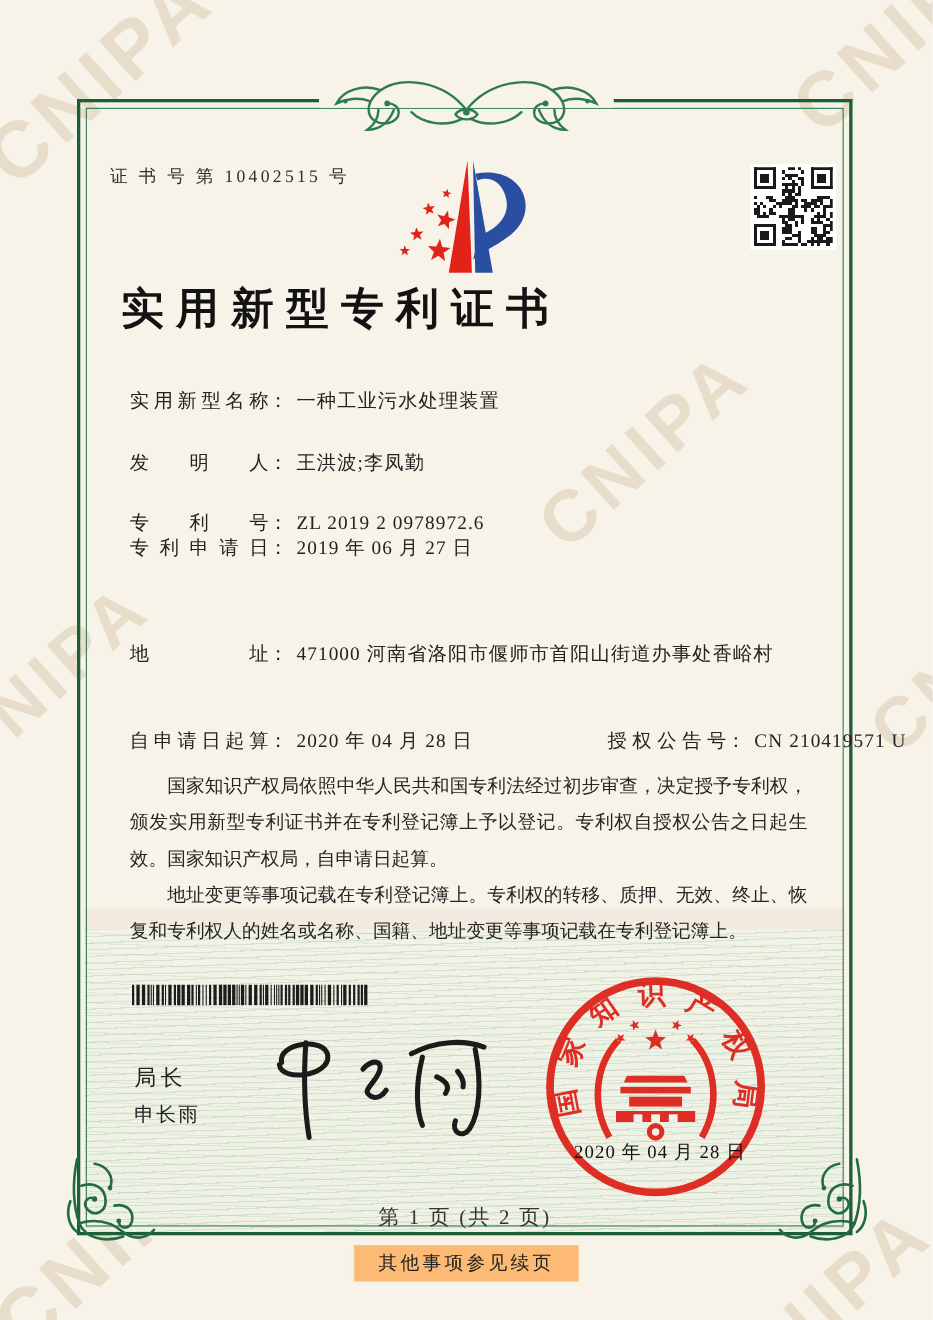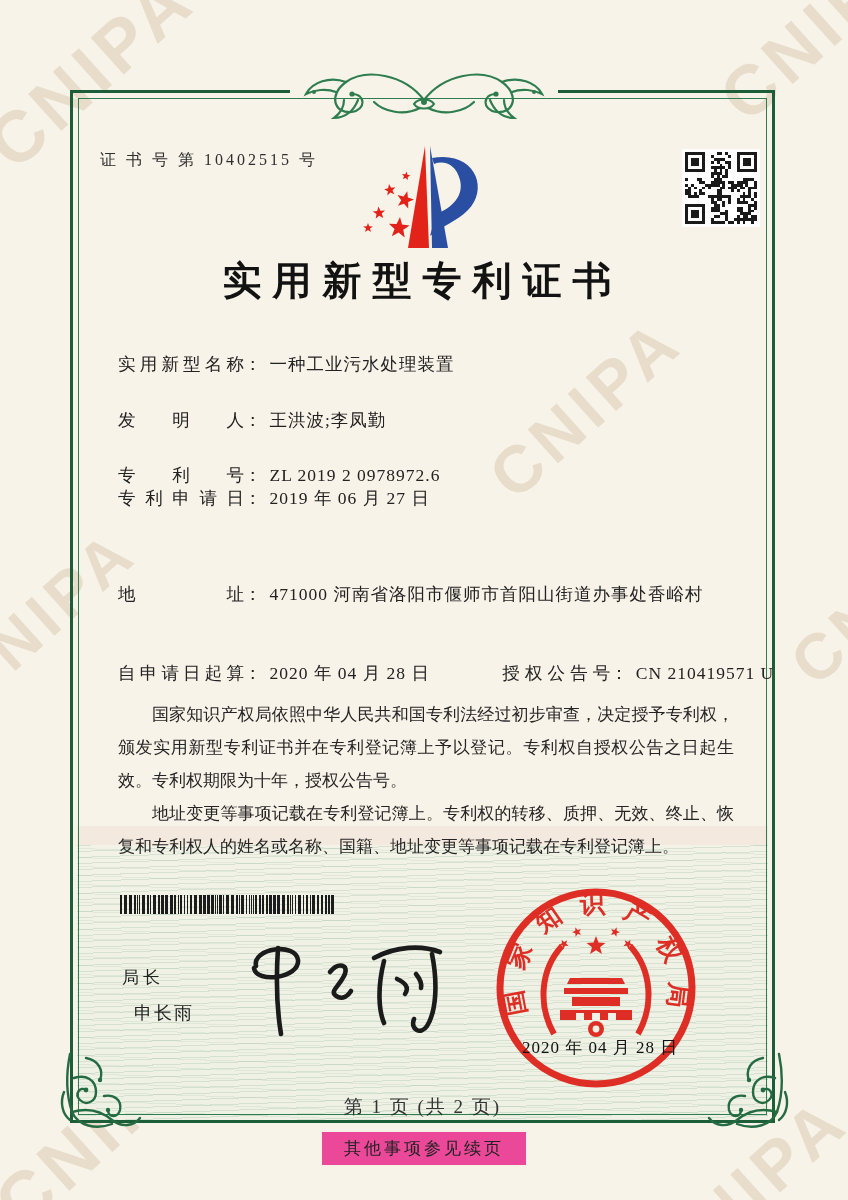--- a/index.html
+++ b/index.html
@@ -35,54 +35,54 @@
   .pink-strip{
     position:absolute;left:77px;top:826px;width:691px;height:22px;
     background:rgba(205,120,95,0.07);
   }
   .cert-no{
     position:absolute;left:100px;top:150px;font-size:16px;letter-spacing:3px;color:#2e2e2e;
   }
   .logo{position:absolute;left:356px;top:136px;}
   .qr{position:absolute;left:682px;top:149px;background:#fff;padding:3px;}
   .title{
-    position:absolute;left:70px;top:254px;width:705px;text-align:center;
-    font-size:39px;font-weight:bold;letter-spacing:11px;color:#121212;
+    position:absolute;left:70px;top:254px;width:705px;
+    font-size:39px;font-weight:bold;letter-spacing:11px;color:#121212;padding-left:40px;
   }
   .field-row{position:absolute;left:118px;font-size:17.5px;white-space:nowrap;}
   .field-row .lbl{
     display:inline-block;width:126px;text-align:justify;text-align-last:justify;
     vertical-align:top;
   }
   .field-row .colon{display:inline-block;margin-right:8px;}
   .field-row .val{letter-spacing:1px;}
-  .field-row .lbl2{display:inline-block;width:108px;text-align:justify;text-align-last:justify;margin-left:68px;}
+  .field-row .lbl2{display:inline-block;width:108px;text-align:justify;text-align-last:justify;margin-left:118px;}
   .body-text{
     position:absolute;left:118px;top:698px;width:616px;font-size:17px;
     line-height:33px;color:#242424;text-align:justify;
   }
   .body-text p{margin:0;text-indent:2em;}
   .barcode{position:absolute;left:120px;top:895px;}
-  .signer-title{position:absolute;left:122px;top:966px;font-size:17px;letter-spacing:4px;text-align:center;}
-  .signer-name{position:absolute;left:122px;top:1001px;font-size:18px;letter-spacing:2px;margin-left:12px;}
+  .signer-title{position:absolute;left:122px;top:966px;font-size:20px;letter-spacing:4px;text-align:center;}
+  .signer-name{position:absolute;left:122px;top:1001px;font-size:18px;letter-spacing:2px;}
   .signature{position:absolute;left:226px;top:934px;}
   .seal{position:absolute;left:492px;top:884px;opacity:0.93;}
   .seal-date{
     position:absolute;left:500px;top:1036px;width:200px;text-align:center;
     font-size:17px;color:#111;letter-spacing:1px;white-space:nowrap;
   }
   .page-no{
     position:absolute;left:70px;top:1094px;width:705px;text-align:center;
     font-size:19px;color:#333;letter-spacing:2px;
   }
   .note{
     position:absolute;left:0;top:1132px;width:848px;text-align:center;
   }
   .note span{
-    display:inline-block;background:#ec4899;padding:5px 22px;font-size:17px;
+    display:inline-block;background:#fdba74;padding:5px 22px;font-size:17px;
     letter-spacing:3px;color:#222;box-shadow:0 0 4px rgba(0,0,0,0.03);
   }
   .orn-top{position:absolute;left:254px;top:56px;}
   .orn-corner{position:absolute;}
   .orn-bl{left:56px;top:1048px;}
   .orn-br{left:707px;top:1048px;transform:scaleX(-1);}
 </style>
 </head>
 <body>
 
@@ -399,21 +399,21 @@
   </div>
   <div class="field-row" style="top:582px;">
     <span class="lbl">地址</span><span class="colon">：</span><span class="val">471000  河南省洛阳市偃师市首阳山街道办事处香峪村</span>
   </div>
   <div class="field-row" style="top:661px;">
     <span class="lbl">自申请日起算</span><span class="colon">：</span><span class="val">2020 年 04 月 28 日</span>
     <span class="lbl2">授权公告号</span><span class="colon">：</span><span class="val">CN 210419571 U</span>
   </div>
 
   <div class="body-text">
-    <p>国家知识产权局依照中华人民共和国专利法经过初步审查，决定授予专利权，颁发实用新型专利证书并在专利登记簿上予以登记。专利权自授权公告之日起生效。专利权期限为十年，授权公告号。</p>
+    <p>国家知识产权局依照中华人民共和国专利法经过初步审查，决定授予专利权，颁发实用新型专利证书并在专利登记簿上予以登记。专利权自授权公告之日起生效。国家知识产权局，自申请日起算。</p>
     <p>地址变更等事项记载在专利登记簿上。专利权的转移、质押、无效、终止、恢复和专利权人的姓名或名称、国籍、地址变更等事项记载在专利登记簿上。</p>
   </div>
 
   <svg class="barcode" width="216" height="19" viewBox="0 0 216 19">
     <g id="barcode-bars" fill="#1c1c1c">
         <rect x="0" y="0" width="2" height="19"></rect>
         <rect x="4" y="0" width="3" height="19"></rect>
         <rect x="9" y="0" width="3" height="19"></rect>
         <rect x="14" y="0" width="2" height="19"></rect>
         <rect x="17" y="0" width="1" height="19"></rect>

